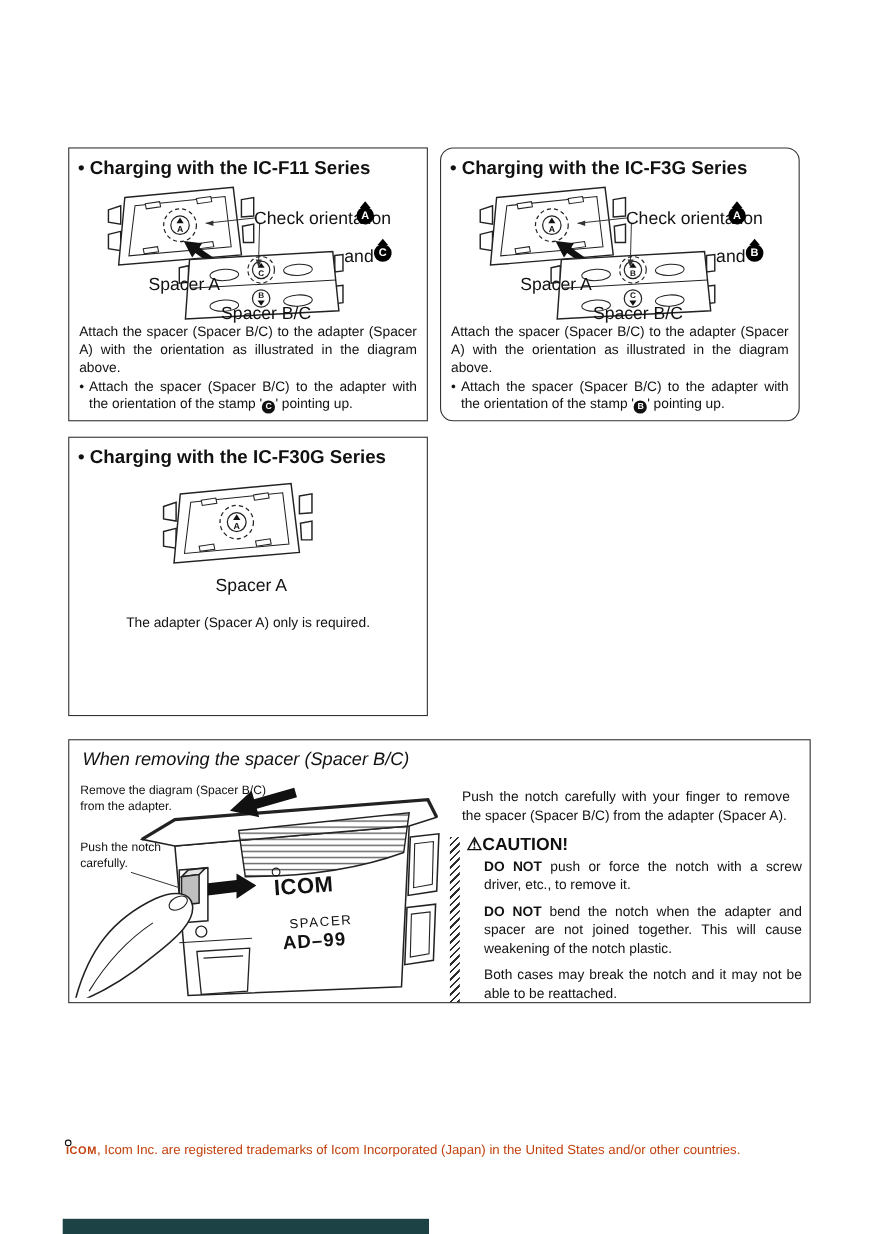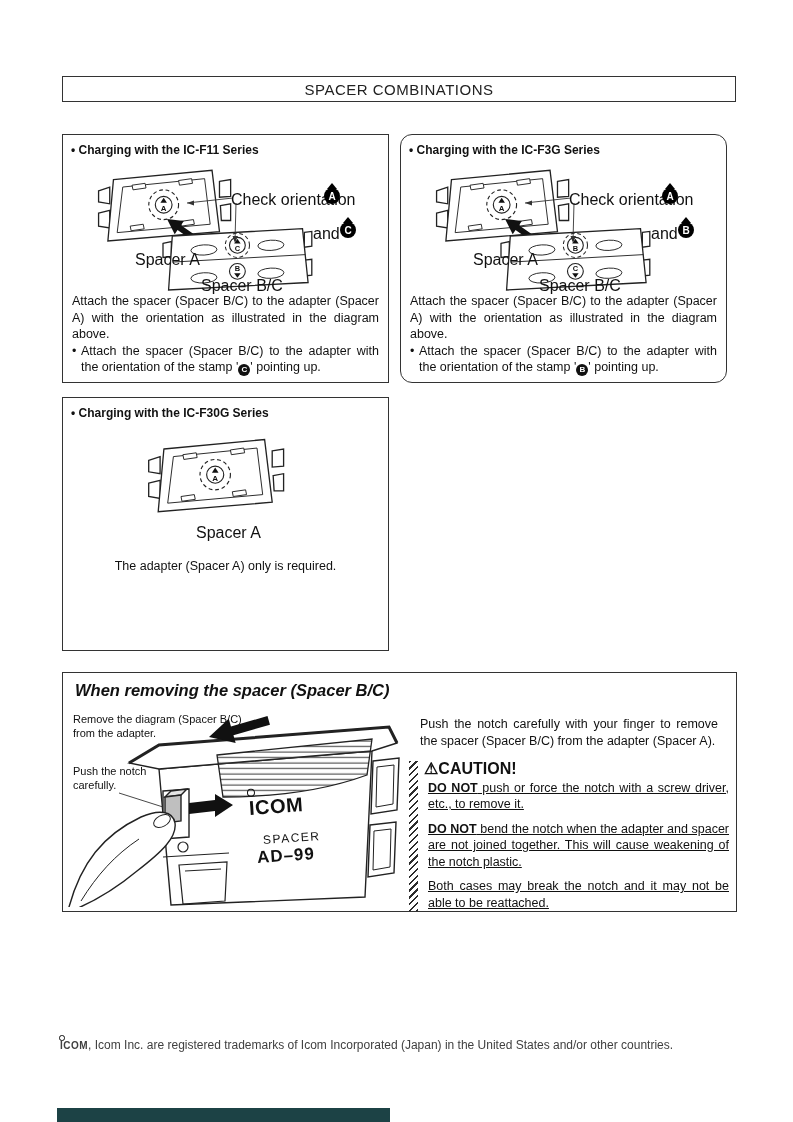--- a/index.html
+++ b/index.html
@@ -6,21 +6,21 @@
   .page{position:relative;width:793px;height:1122px;background:#fff;margin:0 auto;
         font-family:"Liberation Sans",sans-serif;color:#111;overflow:hidden;}
 
   
   .title-box{position:absolute;left:62px;top:76px;width:672px;height:24px;
              border:1.5px solid #333;display:flex;align-items:center;justify-content:center;}
   .title-box span{font-size:15px;letter-spacing:.5px;color:#222;}
 
   
   .sec{position:absolute;border:1.4px solid #333;background:#fff;}
-  .sec-head{position:absolute;left:8px;top:8px;font-size:12px;font-weight:bold;color:#111;}
+  .sec-head{position:absolute;left:8px;top:8px;font-size:17px;font-weight:bold;color:#111;}
   .sec-body{position:absolute;left:9px;right:9px;font-size:12.5px;line-height:16.5px;text-align:justify;}
   .bullet-row{display:flex;}
   .bullet-row .b{width:9px;flex:none;}
   .bullet-row .t{flex:1;text-align:justify;}
 
   
   .diag{position:absolute;left:0;right:0;}
   .diag svg{position:absolute;left:0;top:0;}
   .dlabel{position:absolute;font-size:16px;color:#111;white-space:nowrap;}
 
@@ -29,52 +29,49 @@
   .badge .tri{width:0;height:0;border-left:5px solid transparent;border-right:5px solid transparent;
               border-bottom:6px solid #000;}
   .badge .cir{margin-top:-1px;width:16px;height:16px;border-radius:50%;background:#000;color:#fff;
               font-size:10px;font-weight:bold;display:flex;align-items:center;justify-content:center;}
 
   
   .stamp-inline{display:inline-block;width:12px;height:12px;border-radius:50%;background:#111;color:#fff;
                 font-size:8px;font-weight:bold;text-align:center;line-height:12px;vertical-align:-1px;}
 
   
-  .rem-head{position:absolute;left:12px;top:8px;font-size:16.5px;font-weight:bold;font-style:italic;}
+  .rem-head{position:absolute;left:12px;top:8px;font-size:16.5px;font-weight:normal;font-style:italic;}
   .rem-label{position:absolute;font-size:11px;line-height:13.5px;color:#111;}
   .rem-right{position:absolute;left:346px;top:32px;width:320px;font-size:12.5px;line-height:16.5px;}
   .rem-right p{margin:11px;text-align:justify;}
   .caution{position:relative;margin-top:12px;padding-left:15px;}
   .caution::before{content:"";position:absolute;left:0;top:0;bottom:0;width:9px;
      background:repeating-linear-gradient(135deg,#2b2b2b 0 1.6px,transparent 1.6px 4.8px);}
   .caution .ct{font-weight:bold;font-size:16px;margin-bottom:2px;}
-  .caution p{margin:0 0 8px 4px;text-align:justify;text-decoration:underline;}
+  .caution p{margin:0 0 8px 16px;text-align:justify;}
   .caution b{font-weight:bold;}
 
   
   .dev-text{position:absolute;transform:rotate(-4deg);color:#111;white-space:nowrap;}
   .icom-logo{position:relative;font-weight:bold;font-size:20px;letter-spacing:.5px;}
   .icom-ring{position:absolute;left:-1px;top:-8px;width:6px;height:6px;border:1.6px solid #111;border-radius:50%;}
 
   
-  .footer{position:absolute;left:60px;top:1038px;width:680px;font-size:12px;color:#404040;}
+  .footer{position:absolute;left:60px;top:1038px;width:680px;font-size:12px;color:#c2410c;}
   .icom-sm{position:relative;font-weight:bold;font-size:10px;letter-spacing:.5px;}
   .icom-sm .icom-ring{left:-1px;top:-5px;width:3.5px;height:3.5px;border-width:1.1px;}
   .bottom-bar{position:absolute;left:57px;top:1108px;width:333px;height:14px;background:#1c4245;}
 
   svg text{font-family:"Liberation Sans",sans-serif;}
 </style>
 </head>
 <body>
 
 <div class="page">
 
-  <div class="title-box">
-    <span>SPACER COMBINATIONS</span>
-  </div>
 
   <div class="sec" style="left:62px;top:134px;width:325px;height:247px;">
     <div class="sec-head">
       <span>•</span>
       <span>Charging with the IC-F11 Series</span>
     </div>
     <div class="diag" style="top:26px;height:130px;">
       <svg width="309" height="130" viewBox="0 0 309 130">
 
         <g transform="translate(30,0) scale(0.93)" stroke="#222" fill="#fff" stroke-width="1.4">

